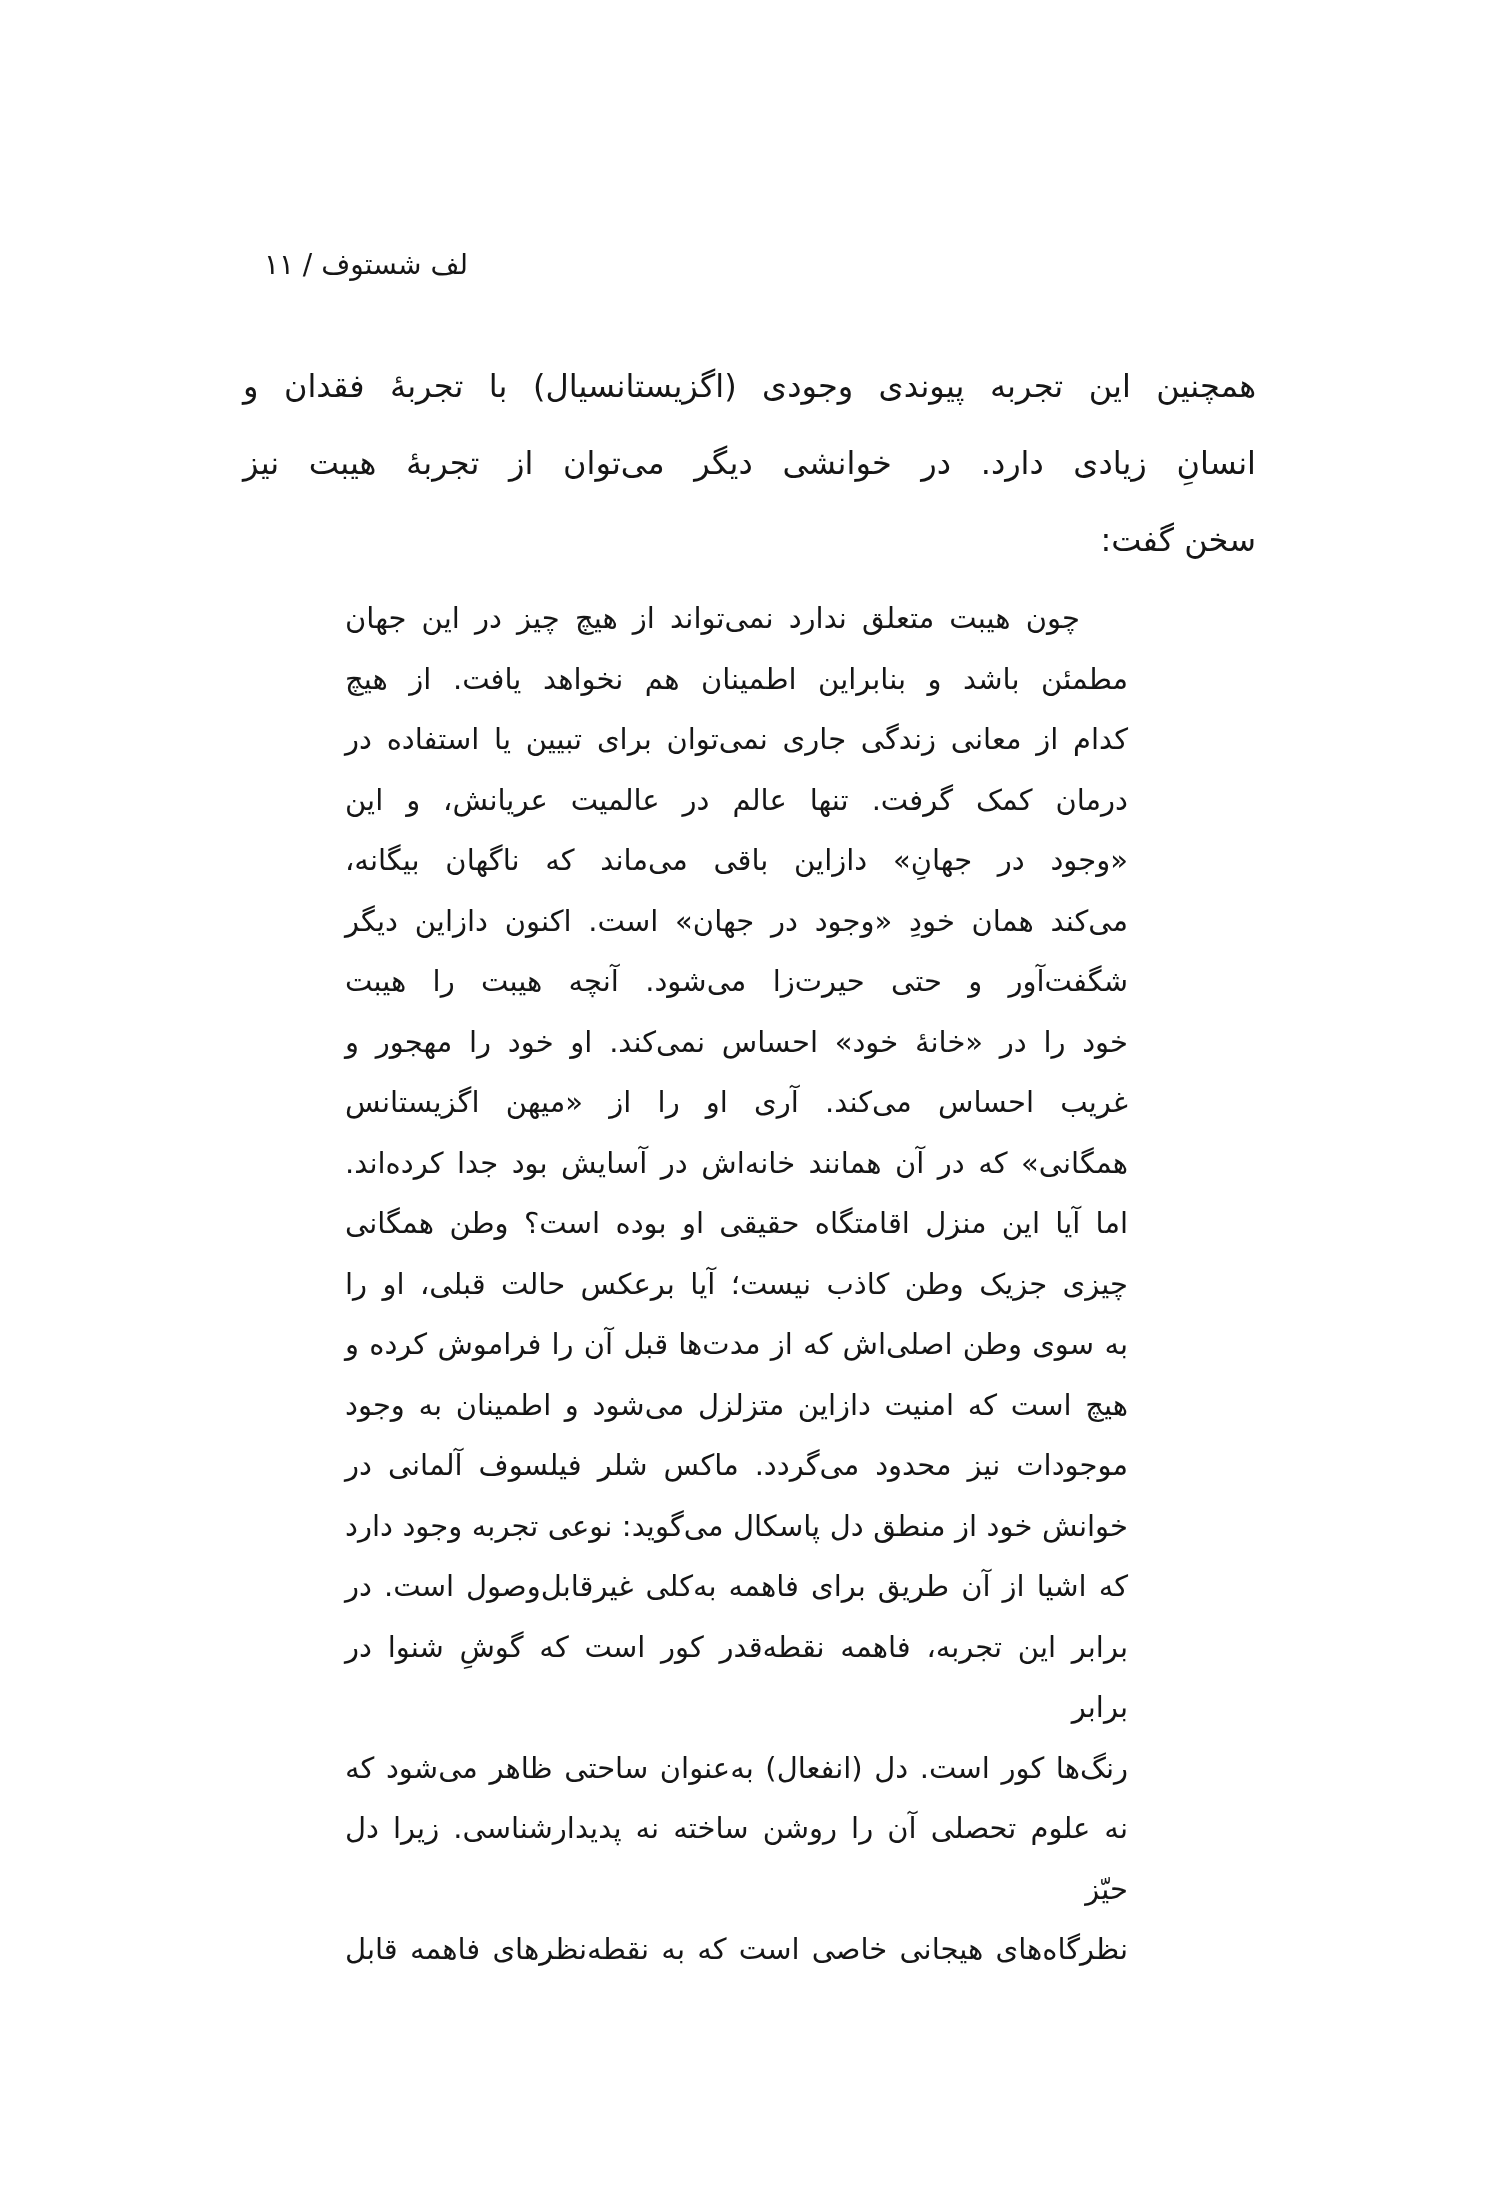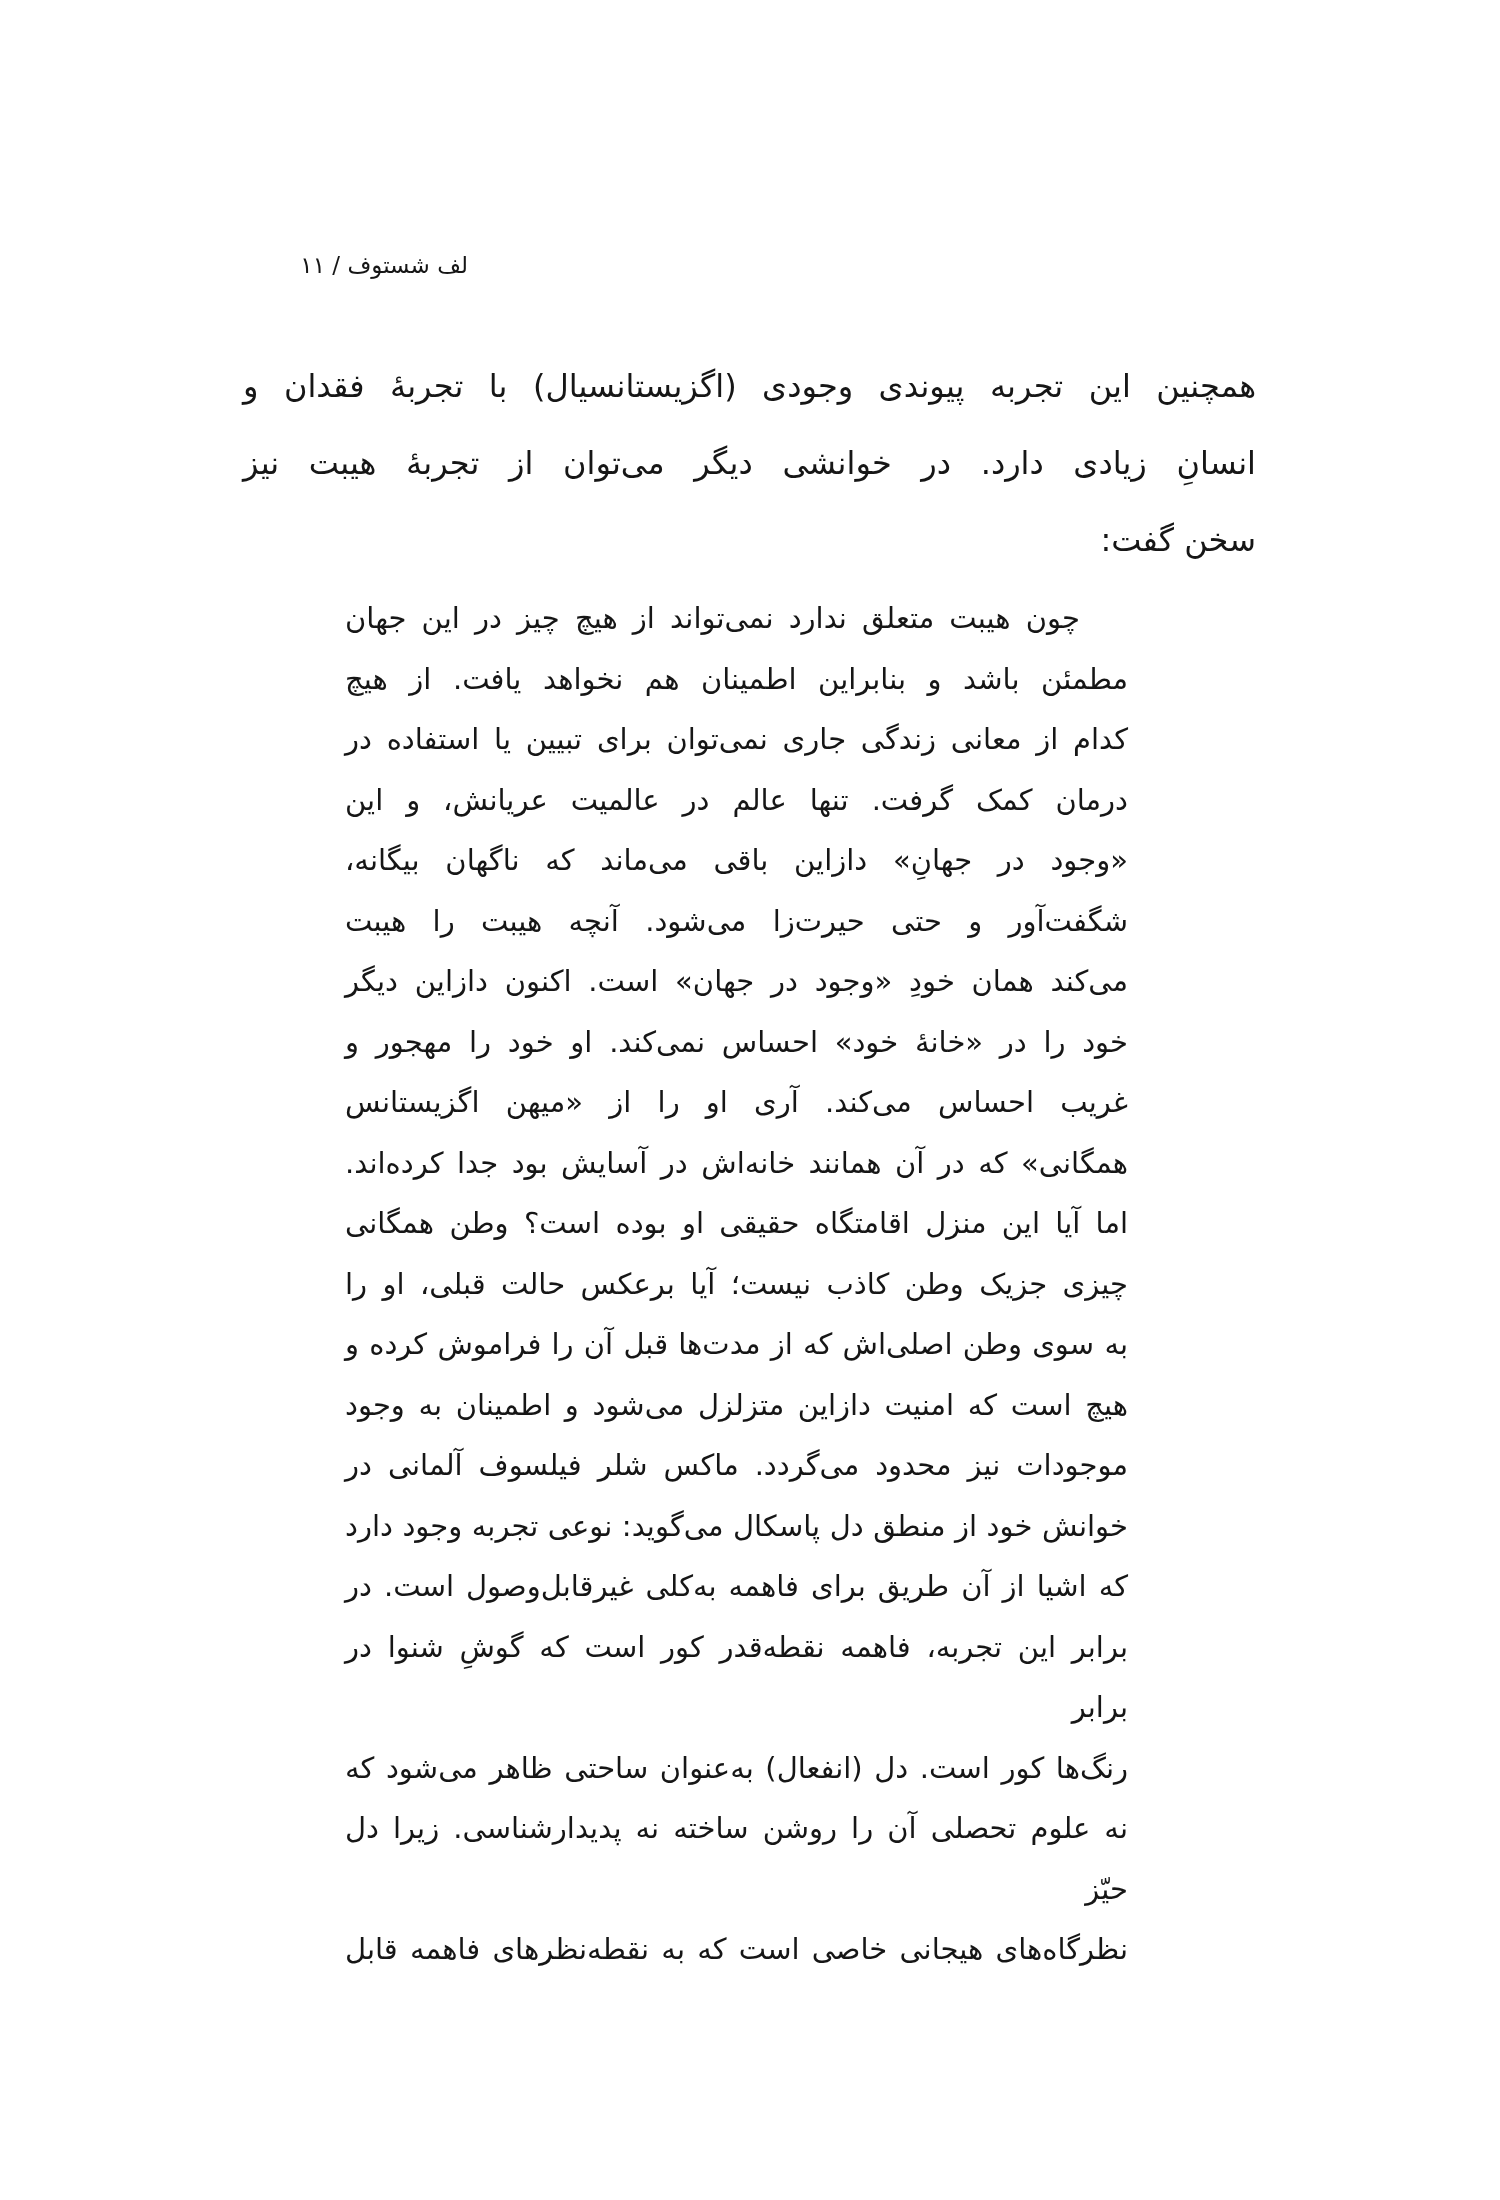--- a/index.html
+++ b/index.html
@@ -14,21 +14,21 @@
     background: #ffffff;
     color: #161616;
     font-family: "DejaVu Sans", sans-serif;
     direction: rtl;
     overflow: hidden;
   }
   .running-head {
     position: absolute;
     top: 240px;
     right: 1032px; 
-    font-size: 23px;
+    font-size: 28px;
     line-height: 50px;
     white-space: nowrap;
     letter-spacing: 0.5px;
   }
   .main-paragraph {
     position: absolute;
     top: 348px;
     right: 244px;   
     width: 1013px;  
     font-size: 32px;
@@ -72,22 +72,22 @@
     <div class="line jl">انسانِ زیادی دارد. در خوانشی دیگر می‌توان از تجربهٔ هیبت نیز</div>
     <div class="line start">سخن گفت:</div>
   </div>
 
   <div class="block-quote">
     <div class="line jl first-indent">چون هیبت متعلق ندارد نمی‌تواند از هیچ چیز در این جهان</div>
     <div class="line jl">مطمئن باشد و بنابراین اطمینان هم نخواهد یافت. از هیچ</div>
     <div class="line jl">کدام از معانی زندگی جاری نمی‌توان برای تبیین یا استفاده در</div>
     <div class="line jl">درمان کمک گرفت. تنها عالم در عالمیت عریانش، و این</div>
     <div class="line jl">«وجود در جهانِ» دازاین باقی می‌ماند که ناگهان بیگانه،</div>
+    <div class="line jl">می‌کند همان خودِ «وجود در جهان» است. اکنون دازاین دیگر</div>
     <div class="line jl">شگفت‌آور و حتی حیرت‌زا می‌شود. آنچه هیبت را هیبت</div>
-    <div class="line jl">می‌کند همان خودِ «وجود در جهان» است. اکنون دازاین دیگر</div>
     <div class="line jl">خود را در «خانهٔ خود» احساس نمی‌کند. او خود را مهجور و</div>
     <div class="line jl">غریب احساس می‌کند. آری او را از «میهن اگزیستانس</div>
     <div class="line jl">همگانی» که در آن همانند خانه‌اش در آسایش بود جدا کرده‌اند.</div>
     <div class="line jl">اما آیا این منزل اقامتگاه حقیقی او بوده است؟ وطن همگانی</div>
     <div class="line jl">چیزی جزیک وطن کاذب نیست؛ آیا برعکس حالت قبلی، او را</div>
     <div class="line jl">به سوی وطن اصلی‌اش که از مدت‌ها قبل آن را فراموش کرده و</div>
     <div class="line jl">هیچ است که امنیت دازاین متزلزل می‌شود و اطمینان به وجود</div>
     <div class="line jl">موجودات نیز محدود می‌گردد. ماکس شلر فیلسوف آلمانی در</div>
     <div class="line jl">خوانش خود از منطق دل پاسکال می‌گوید: نوعی تجربه وجود دارد</div>
     <div class="line jl">که اشیا از آن طریق برای فاهمه به‌کلی غیرقابل‌وصول است. در</div>

